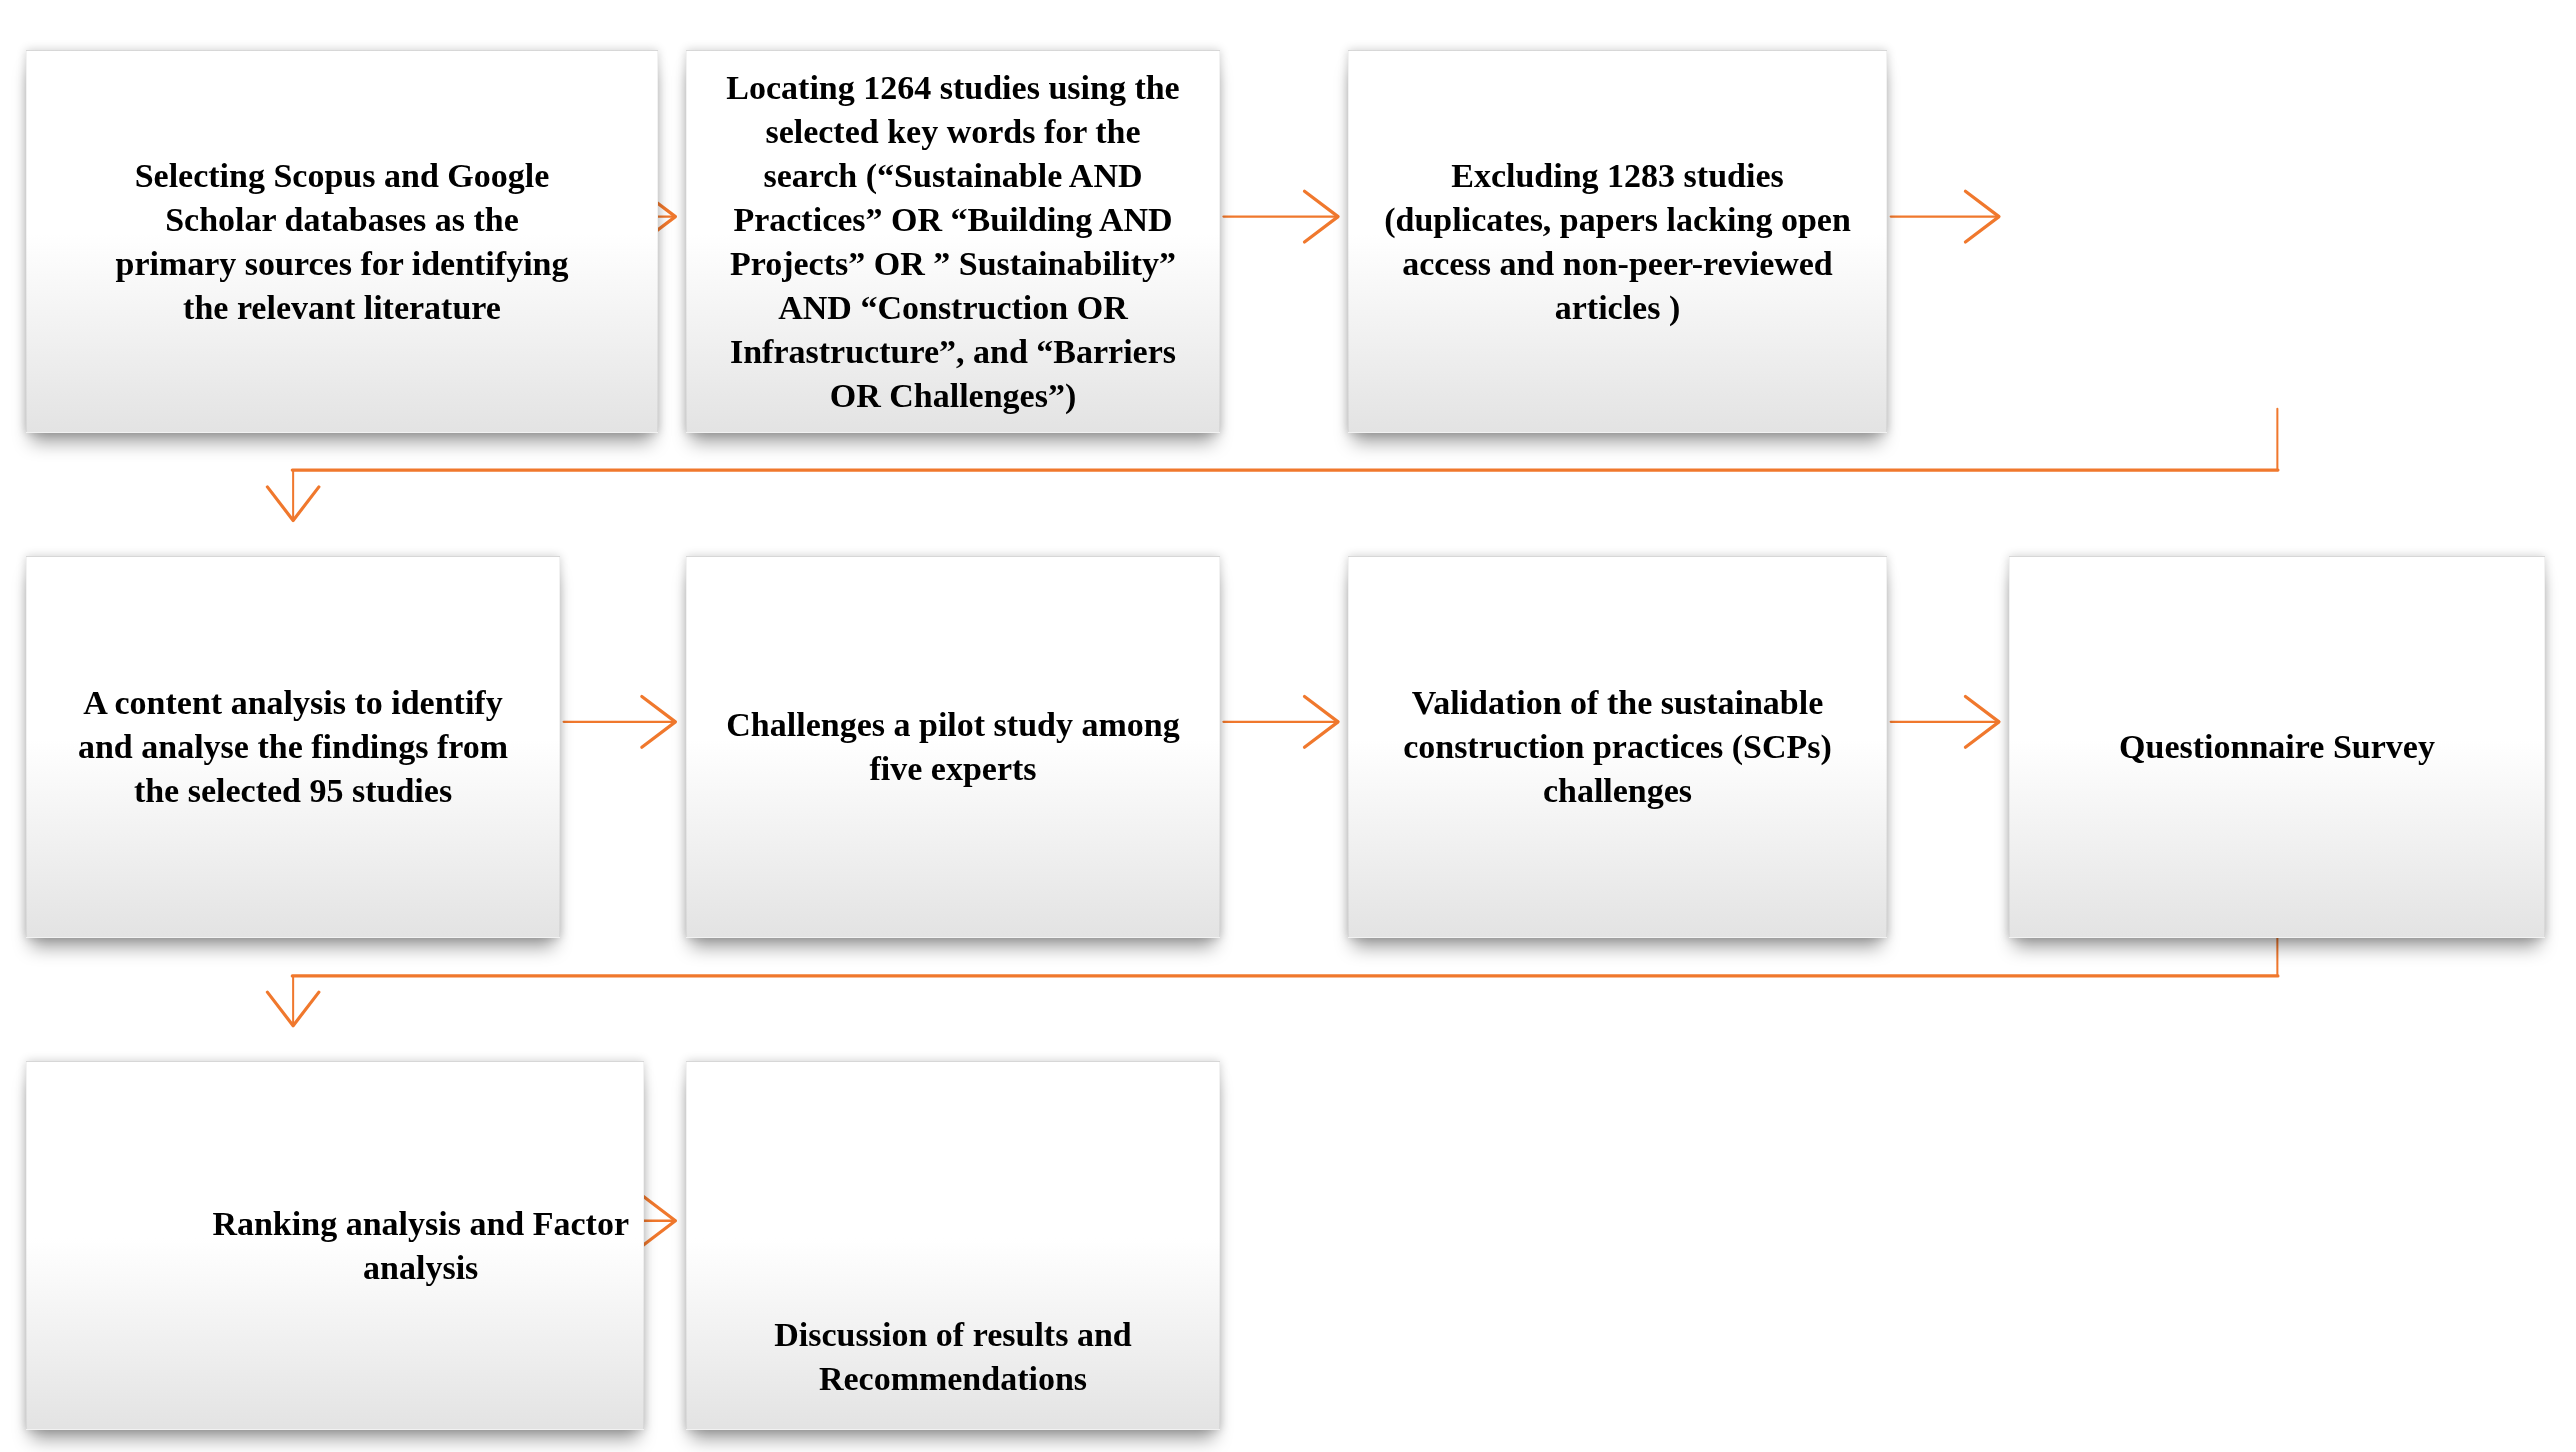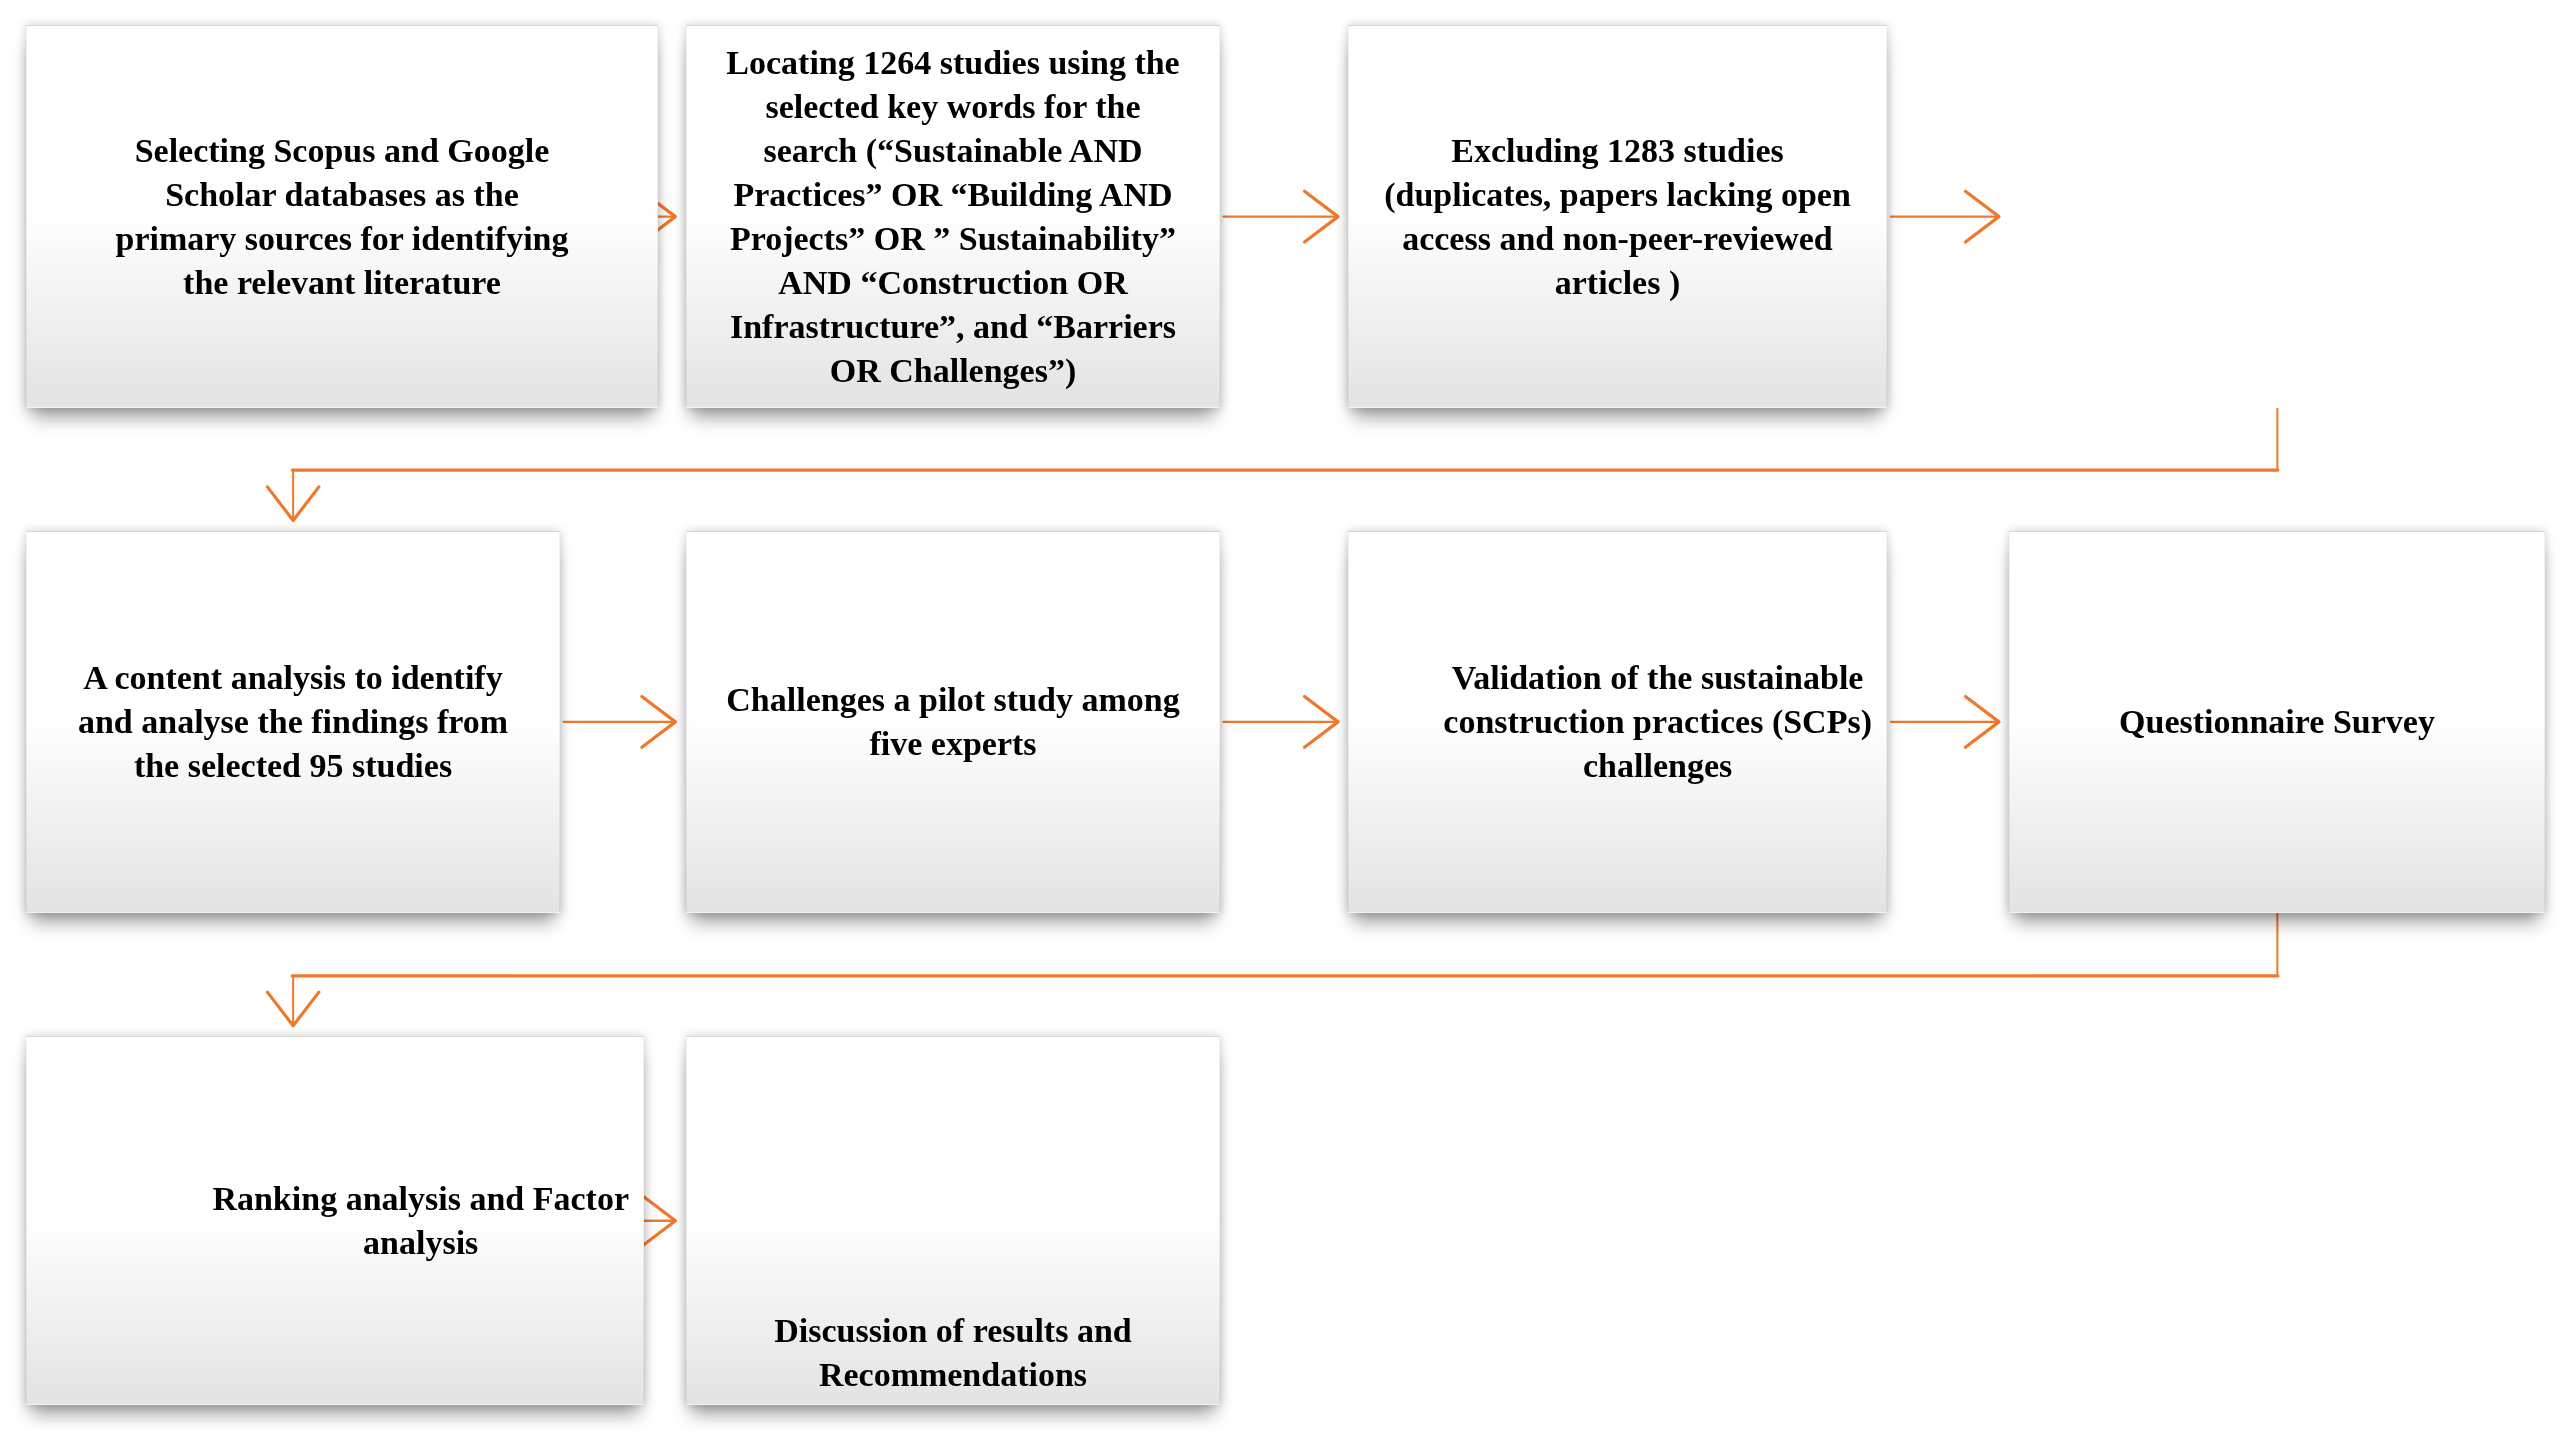--- a/index.html
+++ b/index.html
@@ -4,24 +4,25 @@
 <style>
   :root { --accent:#F0782D; --ink:#000000; }
   html,body { margin:0; padding:0; background:#ffffff; }
   #stage {
     position:relative; width:2576px; height:1453px; background:#ffffff;
     font-family:"Liberation Serif","DejaVu Serif",serif; overflow:hidden;
   }
   .box {
     position:absolute; box-sizing:border-box;
     display:flex; align-items:center; justify-content:center;
-    padding:7px 14px;
+    padding:28px 14px;
     background:linear-gradient(180deg,#ffffff 0%,#ffffff 48%,#efefef 78%,#e3e3e3 100%);
     border:1.2px solid rgba(0,0,0,0.05);
     box-shadow:0 0 9.3px rgba(0,0,0,0.20), 0 15px 17.4px -4.6px rgba(0,0,0,0.38);
+    margin-top:25px;
   }
   .box .txt {
     white-space:pre; text-align:center;
     font-weight:bold; font-size:34px; line-height:44px; color:var(--ink);
   }
   #wires { position:absolute; left:0; top:0; width:2576px; height:1453px; }
   .ln   { stroke:var(--accent); fill:none; stroke-linecap:round; stroke-linejoin:round; }
   .tail { stroke-width:4px; }
   .head { stroke-width:5.5px; }
   .vseg { stroke-width:3.5px; }
@@ -105,21 +106,21 @@
 
   <div class="box" style="left:26px;   top:531px; width:534px; height:382px;">
     <span class="txt">A content analysis to identify
 and analyse the findings from
 the selected 95 studies</span>
   </div>
   <div class="box" style="left:686px; top:531px; width:534px; height:382px;">
     <span class="txt">Challenges a pilot study among
 five experts</span>
   </div>
-  <div class="box" style="left:1348px; top:531px; width:539px; height:382px;justify-content:flex-end;">
+  <div class="box" style="left:1348px; top:531px; width:539px; height:382px;">
     <span class="txt">Validation of the sustainable
 construction practices (SCPs)
 challenges</span>
   </div>
   <div class="box" style="left:2009px; top:531px; width:536px; height:382px;">
     <span class="txt">Questionnaire Survey</span>
   </div>
 
   <div class="box" style="left:26px;   top:1036px; width:618px; height:369px;justify-content:flex-end;">
     <span class="txt">Ranking analysis and Factor

